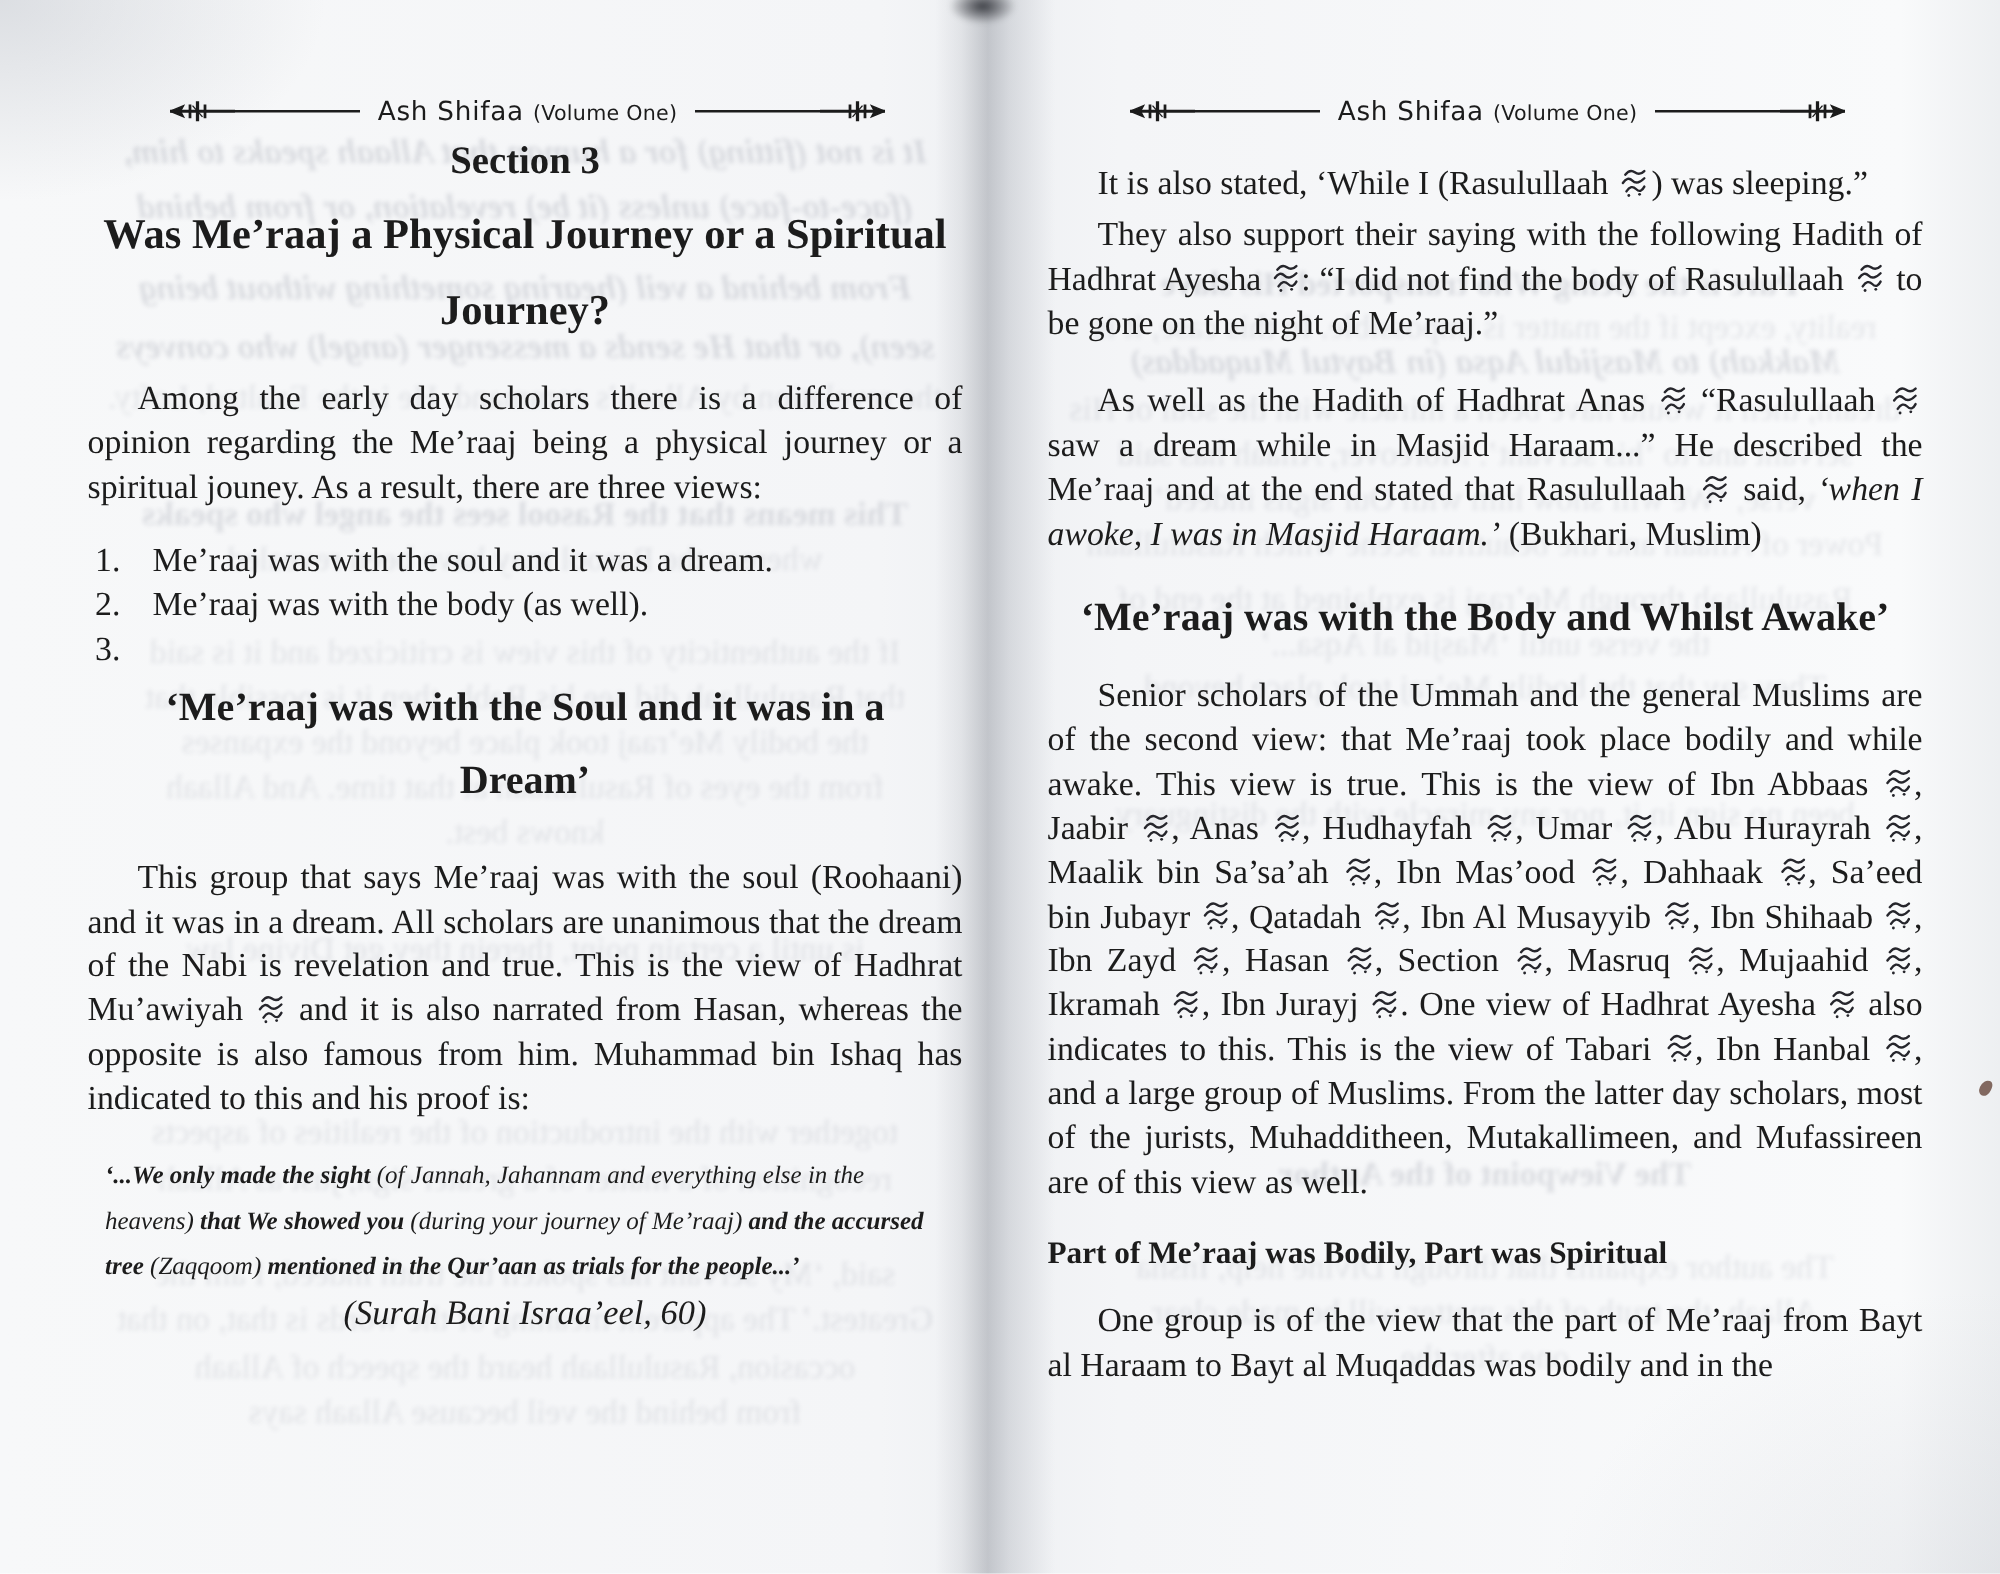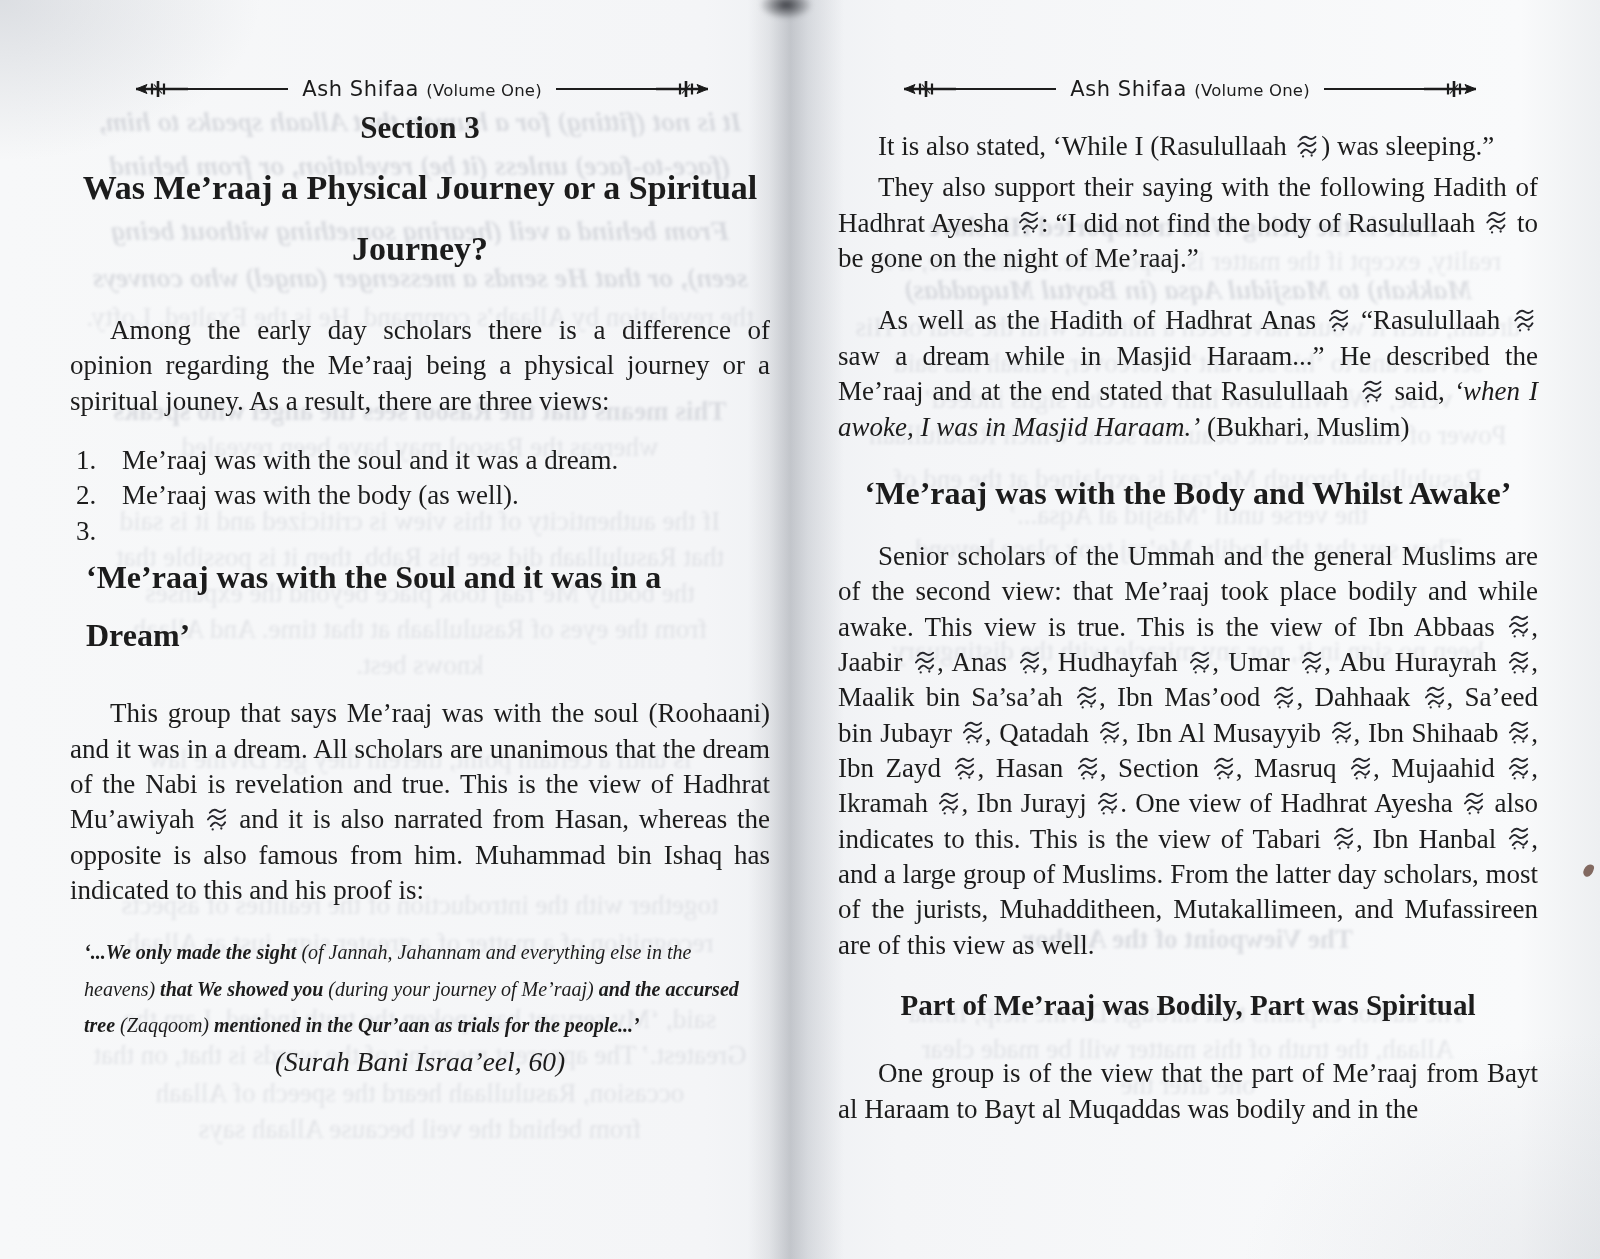--- a/index.html
+++ b/index.html
@@ -51,31 +51,31 @@
     white-space:nowrap;color:#1b1b1b;padding:0 14px;
   }
   .header-title .sub{font-size:16.5px;letter-spacing:.2px;}
   .orn{width:52px;height:18px;flex:0 0 auto;}
   .orn-right{transform:scaleX(-1);}
 
   .section-label{text-align:center;font-size:31px;font-weight:bold;margin:8px 0 0;}
   .chapter-title{text-align:center;font-size:34px;font-weight:bold;line-height:1.78;margin:12px 10px 0;}
   .para{font-size:27px;line-height:1.31;text-align:justify;margin:0;}
   .indent{text-indent:40px;}
-  .mt-s{margin-top:34px;}
+  .mt-s{margin-top:22px;}
   .mt-m{margin-top:27px;}
   .mt-l{margin-top:32px;}
 
   .views-list{margin:24px 0 0;}
   .list-item{position:relative;padding-left:52px;font-size:27px;line-height:1.31;text-align:justify;}
   .list-item .num{position:absolute;left:6px;}
 
-  .subheading{text-align:left;font-size:32px;font-weight:bold;line-height:1.82;margin:34px 16px 0;}
+  .subheading{text-align:center;font-size:32px;font-weight:bold;line-height:1.82;margin:34px 16px 0;}
   .heading-1{text-align:center;font-size:32px;font-weight:bold;margin:30px 0 0;}
-  .heading-2{text-align:center;font-size:29px;font-weight:bold;margin:26px 0 0;}
+  .heading-2{font-size:25px;font-weight:bold;margin:26px 0 0;}
 
   .quote{font-size:20px;line-height:1.82;text-align:left;margin:26px auto 0;width:96%;}
   .seg-bi{font-weight:bold;font-style:italic;}
   .seg-i{font-style:italic;}
   .quote-ref{text-align:center;font-style:italic;font-size:27.5px;margin-top:2px;}
 
   .page-number{text-align:center;font-size:26px;margin-top:42px;letter-spacing:1px;}
 
   .hon{display:inline-block;width:.78em;height:.92em;vertical-align:-.13em;margin:0 2px;}
   .hon-saw{width:.88em;}

